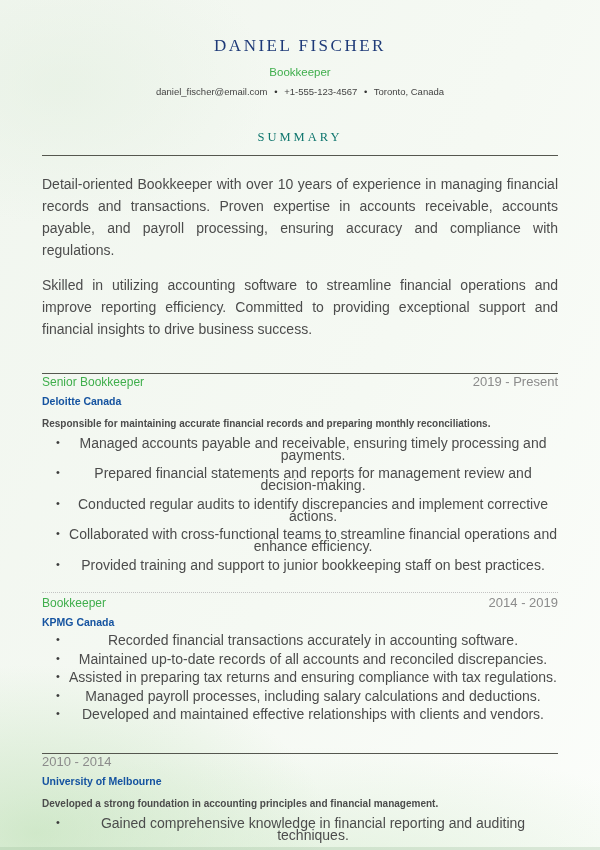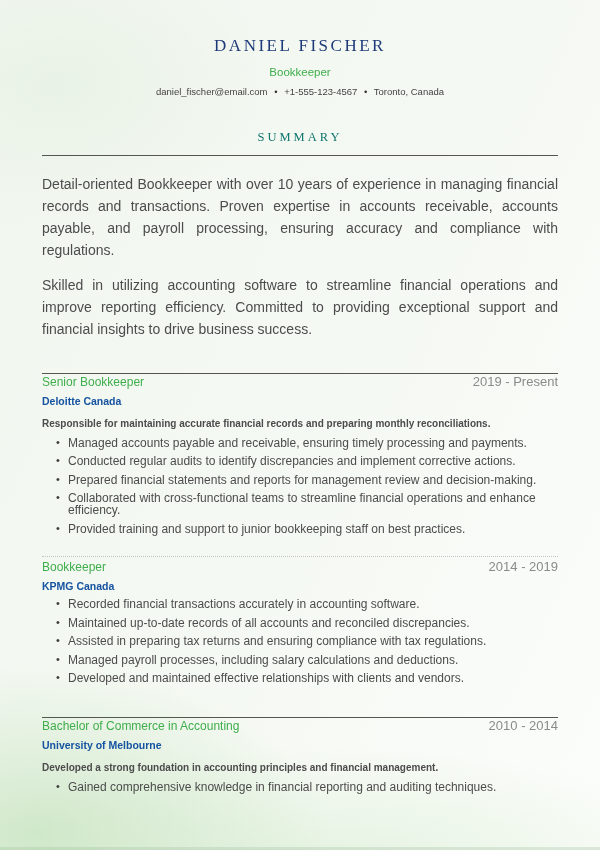--- a/index.html
+++ b/index.html
@@ -62,21 +62,21 @@
   .entry { }
   .entry-head { display: flex; justify-content: space-between; align-items: baseline; }
   .entry-title { font-size: 12px; font-weight: normal; color: #3fae4c; }
   .entry-dates { font-size: 13px; color: #8b8b8b; }
   .entry-org { margin-top: 6px; font-size: 10.5px; font-weight: bold; color: #1553a0; }
   .entry-desc { margin-top: 10px; font-size: 10px; color: #4c4c4c; line-height: 13px; font-weight: bold; }
   ul.bullets { list-style: none; margin-top: 3px; }
   ul.bullets li {
     position: relative;
     padding-left: 26px; margin-top: 6.5px;
-    font-size: 12px; line-height: 12px; color: #4c4c4c;
+    font-size: 14px; line-height: 12px; color: #4c4c4c; text-align: center;
   }
   ul.bullets li::before {
     content: "•";
     position: absolute; left: 14px; top: -1px;
     color: #3b3b3b; font-size: 11px;
   }
   .dotted-divider {
     border-top: 1px dotted #c3c3c3;
     margin-top: 21px; margin-bottom: 2px;
   }
@@ -110,22 +110,22 @@
 
     <article class="entry">
       <div class="entry-head">
         <h3 class="entry-title">Senior Bookkeeper</h3>
         <span class="entry-dates">2019 - Present</span>
       </div>
       <div class="entry-org">Deloitte Canada</div>
       <p class="entry-desc">Responsible for maintaining accurate financial records and preparing monthly reconciliations.</p>
       <ul class="bullets">
         <li>Managed accounts payable and receivable, ensuring timely processing and payments.</li>
+        <li>Prepared financial statements and reports for management review and decision-making.</li>
         <li>Conducted regular audits to identify discrepancies and implement corrective actions.</li>
-        <li>Prepared financial statements and reports for management review and decision-making.</li>
         <li>Collaborated with cross-functional teams to streamline financial operations and enhance efficiency.</li>
         <li>Provided training and support to junior bookkeeping staff on best practices.</li>
       </ul>
     </article>
 
     <div class="dotted-divider"></div>
 
     <article class="entry">
       <div class="entry-head">
         <h3 class="entry-title">Bookkeeper</h3>
@@ -140,21 +140,20 @@
         <li>Developed and maintained effective relationships with clients and vendors.</li>
       </ul>
     </article>
   </section>
 
   <section class="block">
     <hr class="section-rule">
 
     <article class="entry">
       <div class="entry-head">
-        <h3 class="entry-title">Bachelor of Commerce in Accounting</h3>
         <span class="entry-dates">2010 - 2014</span>
       </div>
       <div class="entry-org">University of Melbourne</div>
       <p class="entry-desc">Developed a strong foundation in accounting principles and financial management.</p>
       <ul class="bullets">
         <li>Gained comprehensive knowledge in financial reporting and auditing techniques.</li>
       </ul>
     </article>
   </section>
 

